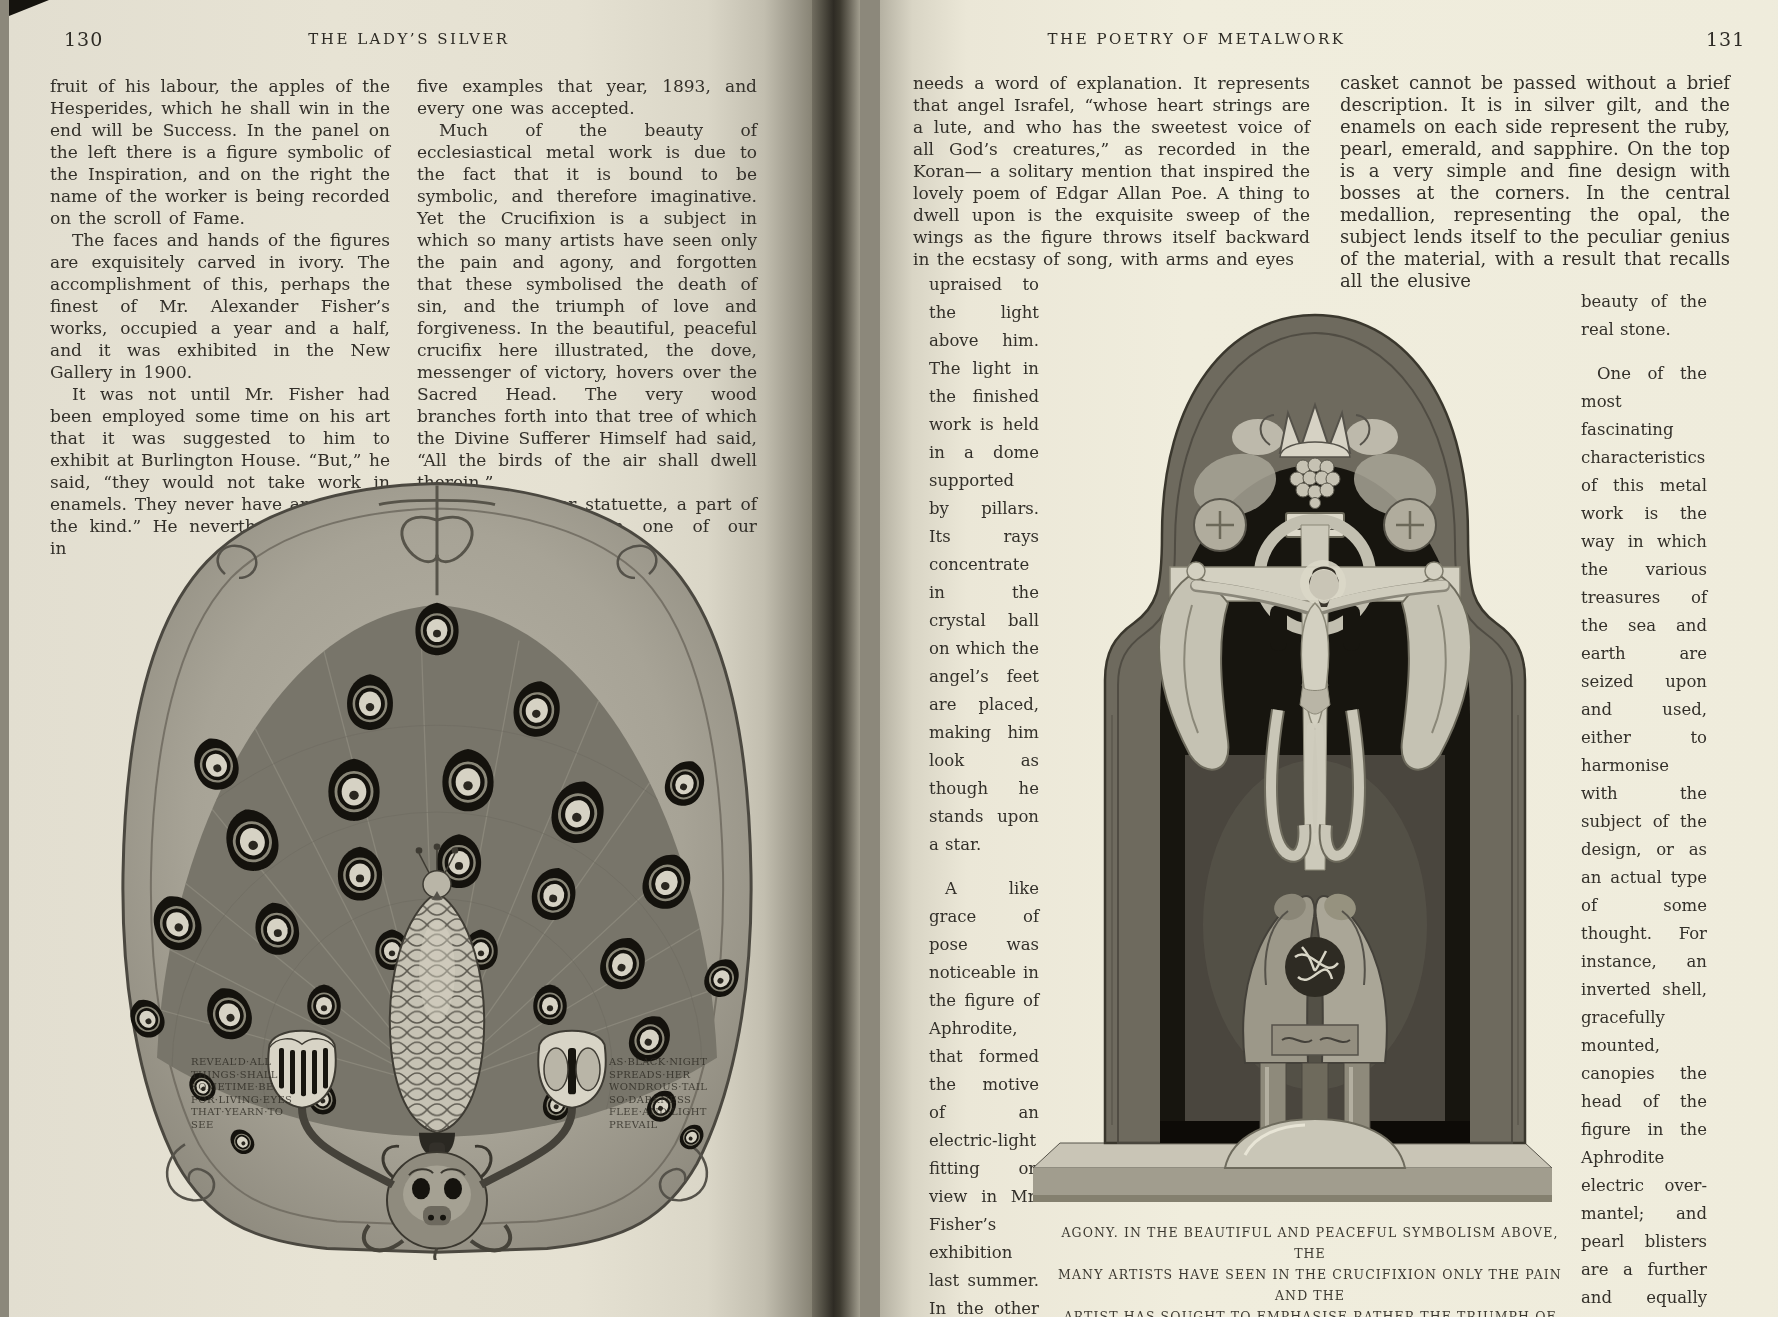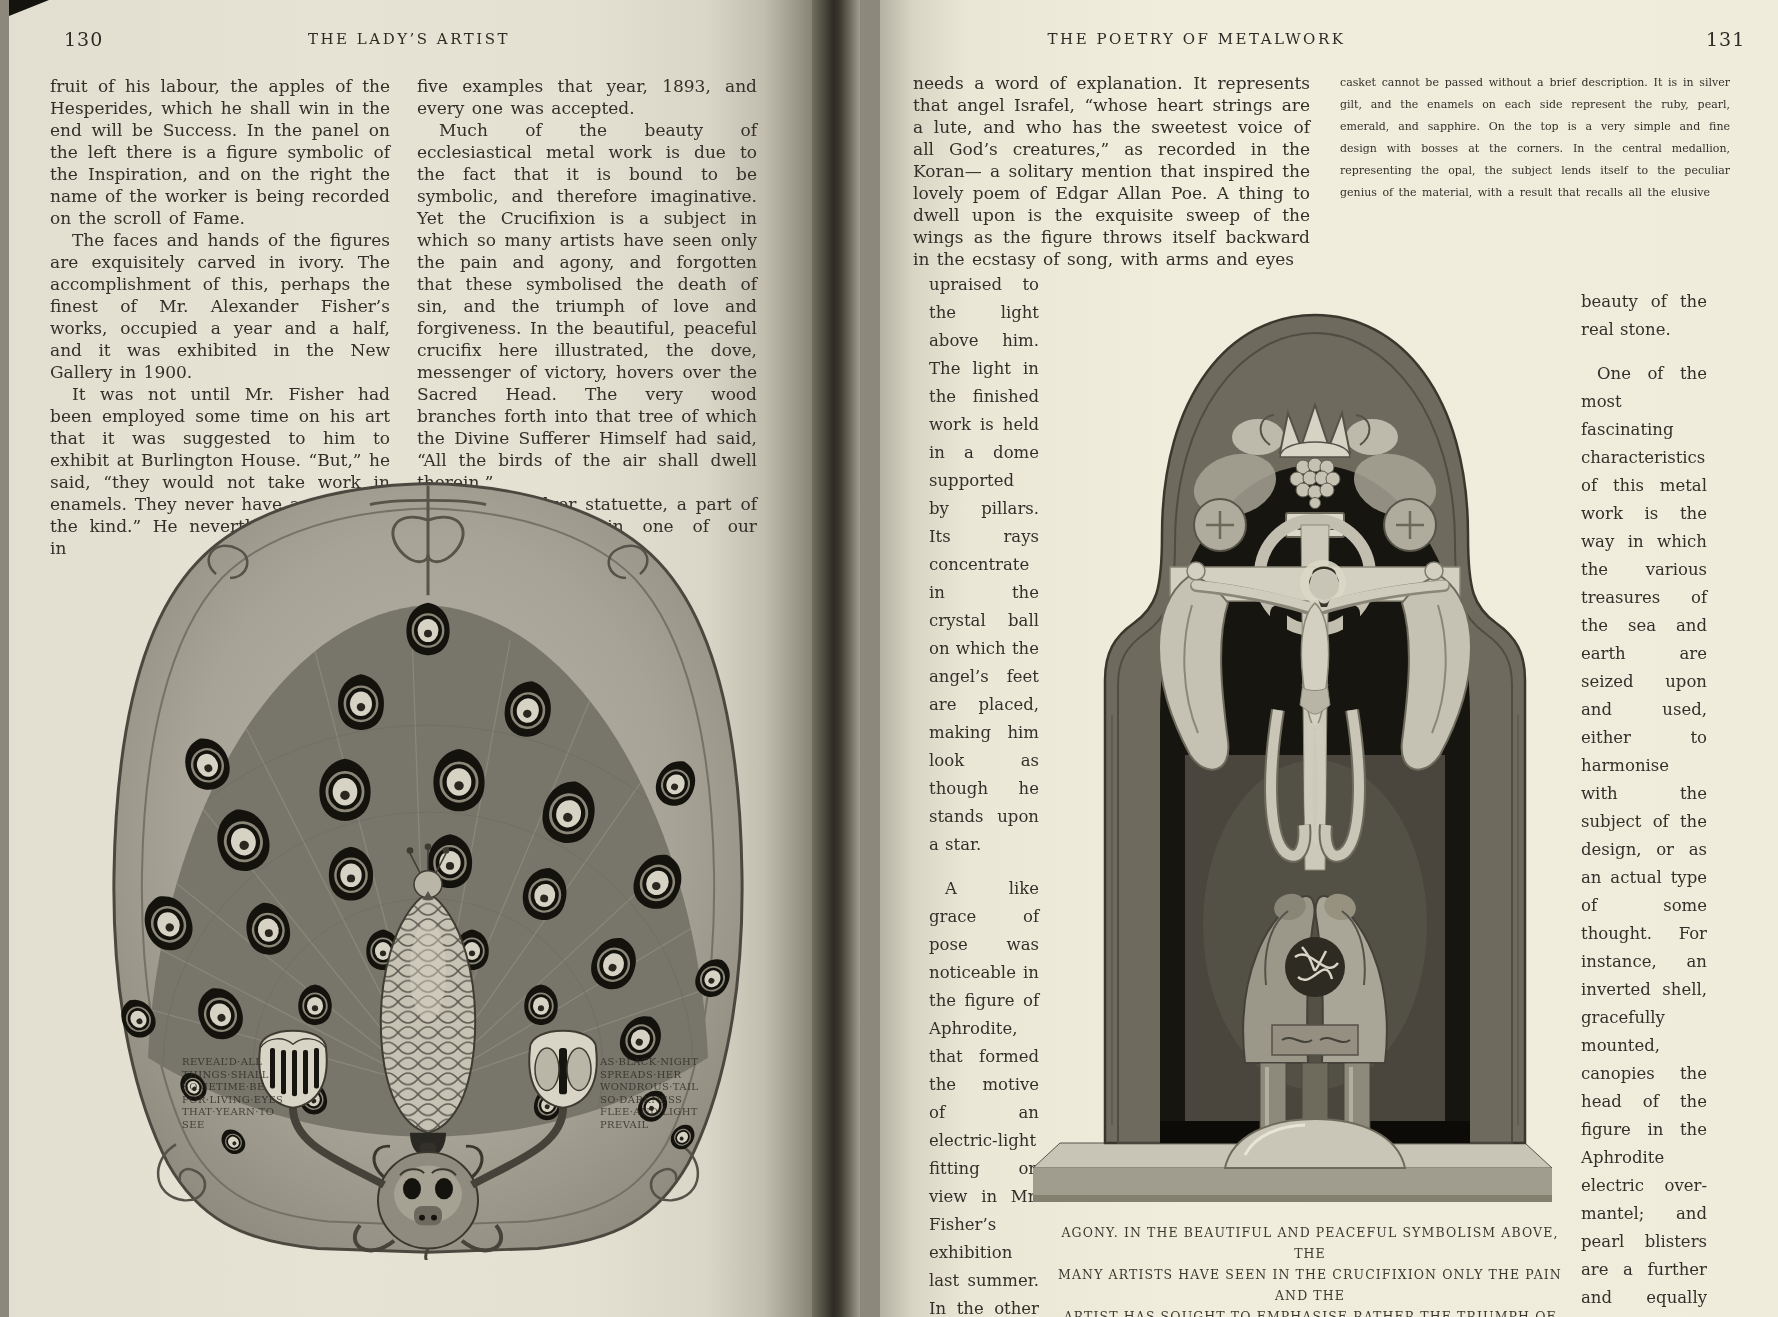--- a/index.html
+++ b/index.html
@@ -41,35 +41,35 @@
   svg text.inscr { font-family:"DejaVu Serif", serif; font-size:10px; letter-spacing:.4px; fill:rgba(42,40,32,.78); }
   svg text.plaque { font-family:"DejaVu Serif", serif; font-weight:bold; font-size:12px; letter-spacing:2px; fill:#4e4b41; }
 </style>
 </head>
 <body>
 
 <div class="page page-left">
   <div class="corner-wedge"></div>
 
   <div class="pagenum" style="left:55px; top:28px;">130</div>
-  <div class="running-title" style="left:55px; top:30px; width:690px;">THE LADY’S ARTIST</div>
+  <div class="running-title" style="left:55px; top:30px; width:690px;">THE LADY’S SILVER</div>
 
   <div class="col" style="left:41px; top:75px; width:340px;">
     <p>fruit of his labour, the apples of the Hesperides, which he shall win in the end will be Success.  In the panel on the left there is a figure symbolic of the Inspiration, and on the right the name of the worker is being recorded on the scroll of Fame.</p>
     <p class="ind">The faces and hands of the figures are exquisitely carved in ivory.  The accomplishment of this, perhaps the finest of Mr. Alexander Fisher’s works, occupied a year and a half, and it was exhibited in the New Gallery in 1900.</p>
     <p class="ind">It was not until Mr. Fisher had been employed some time on his art that it was suggested to him to exhibit at Burlington House. “But,” he said, “they would not take work in enamels.  They never have anything of the kind.”  He nevertheless did send in</p>
   </div>
 
   <div class="col" style="left:408px; top:75px; width:340px;">
     <p>five examples that year, 1893, and every one was accepted.</p>
     <p class="ind">Much of the beauty of ecclesiastical metal work is due to the fact that it is bound to be symbolic, and therefore imaginative. Yet the Crucifixion is a subject in which so many artists have seen only the pain and agony, and forgotten that these symbolised the death of sin, and the triumph of love and forgiveness.  In the beautiful, peaceful crucifix here illustrated, the dove, messenger of victory, hovers over the Sacred Head. The very wood branches forth into that tree of which the Divine Sufferer Himself had said, “All the birds of the air shall dwell therein.”</p>
     <p class="ind">The little silver statuette, a part of an electric lamp, in one of our illustrations,</p>
   </div>
 
-  <div class="figure" style="left:89px; top:470px; width:660px; height:790px;">
+  <div class="figure" style="left:98px; top:470px; width:660px; height:790px;">
     <svg width="660" height="790" viewBox="0 0 660 820" preserveAspectRatio="none">
       <defs>
         <radialGradient id="shieldGrad" cx="50%" cy="45%" r="65%">
           <stop offset="0%" stop-color="#b7b3a6"></stop>
           <stop offset="60%" stop-color="#a7a396"></stop>
           <stop offset="100%" stop-color="#8b877b"></stop>
         </radialGradient>
         <pattern id="scales" patternUnits="userSpaceOnUse" width="20" height="16">
           <path d="M0,8 Q10,-4 20,8 M0,8 Q10,20 20,8" stroke="#45423a" fill="none" stroke-width="1.6"></path>
         </pattern>
@@ -235,21 +235,21 @@
 
 <div class="page page-right">
 
   <div class="running-title" style="left:33px; top:30px; width:567px;">THE POETRY OF METALWORK</div>
   <div class="pagenum" style="left:826px; top:28px;">131</div>
 
   <div class="col" style="left:33px; top:72px; width:397px;">
     <p>needs a word of explanation.  It represents that angel Israfel, “whose heart strings are a lute, and who has the sweetest voice of all God’s creatures,” as recorded in the Koran— a solitary mention that inspired the lovely poem of Edgar Allan Poe.  A thing to dwell upon is the exquisite sweep of the wings as the figure throws itself backward in the ecstasy of song, with arms and eyes</p>
   </div>
 
-  <div class="col" style="left:460px; top:72px; width:390px; font-size:11px;">
+  <div class="col" style="left:460px; top:72px; width:390px; font-size:18px;">
     <p>casket cannot be passed without a brief description.  It is in silver gilt, and the enamels on each side represent the ruby, pearl, emerald, and sapphire.  On the top is a very simple and fine design with bosses at the corners.  In the central medallion, representing the opal, the subject lends itself to the peculiar genius of the material, with a result that recalls all the elusive</p>
   </div>
 
   <div class="narrowcol" style="left:33px; top:255px; width:142px;">
     <p>upraised to the light above him.  The light in the finished work is held in a dome supported by pillars.  Its rays concentrate in the crystal ball on which the angel’s feet are placed, making him look as though he stands upon a star.</p>
     <p class="ind">A like grace of pose was noticeable in the figure of Aphrodite, that formed the motive of an electric-light fitting on view in Mr. Fisher’s exhibition last summer.  In the other combined electric-light fitting and overmantel, illustrated here, the eyes of the peacock feathers are represented in green and blue enamel.</p>
 
   </div>
 
   <div class="narrowcol" style="left:685px; top:272px; width:158px;">

